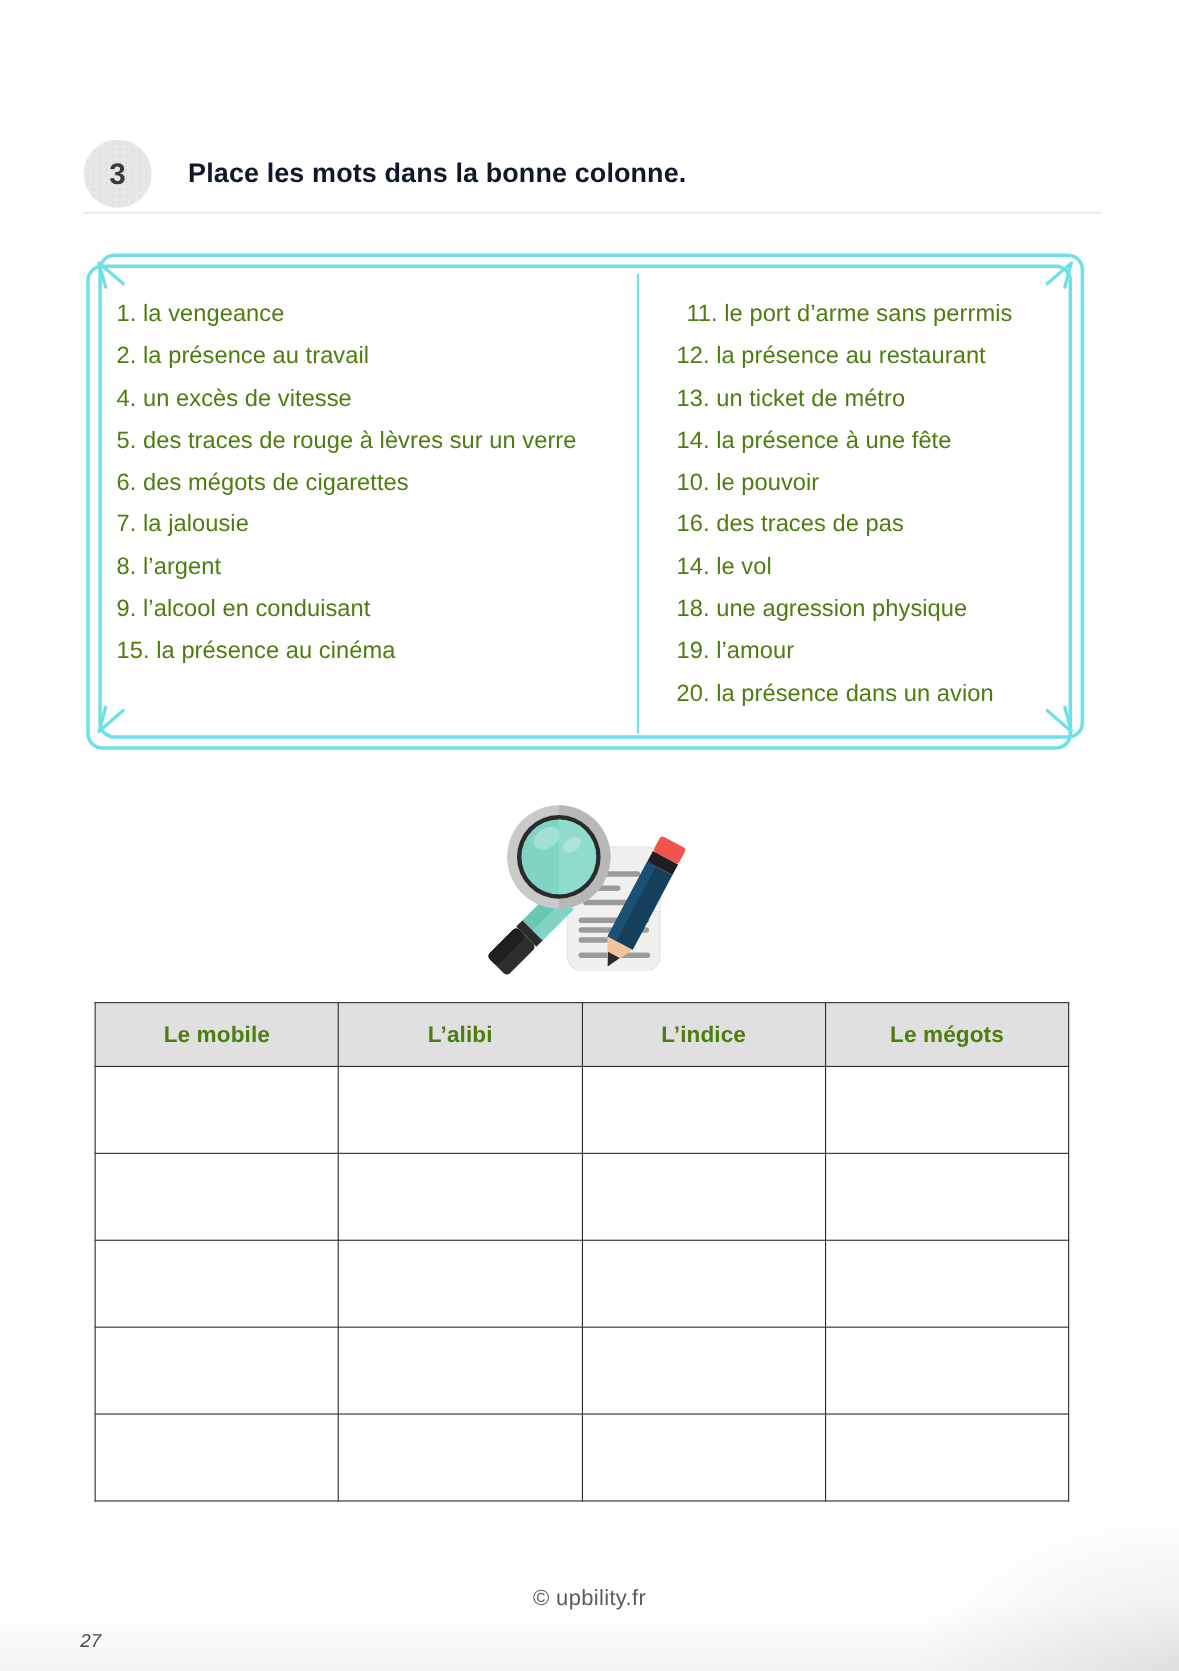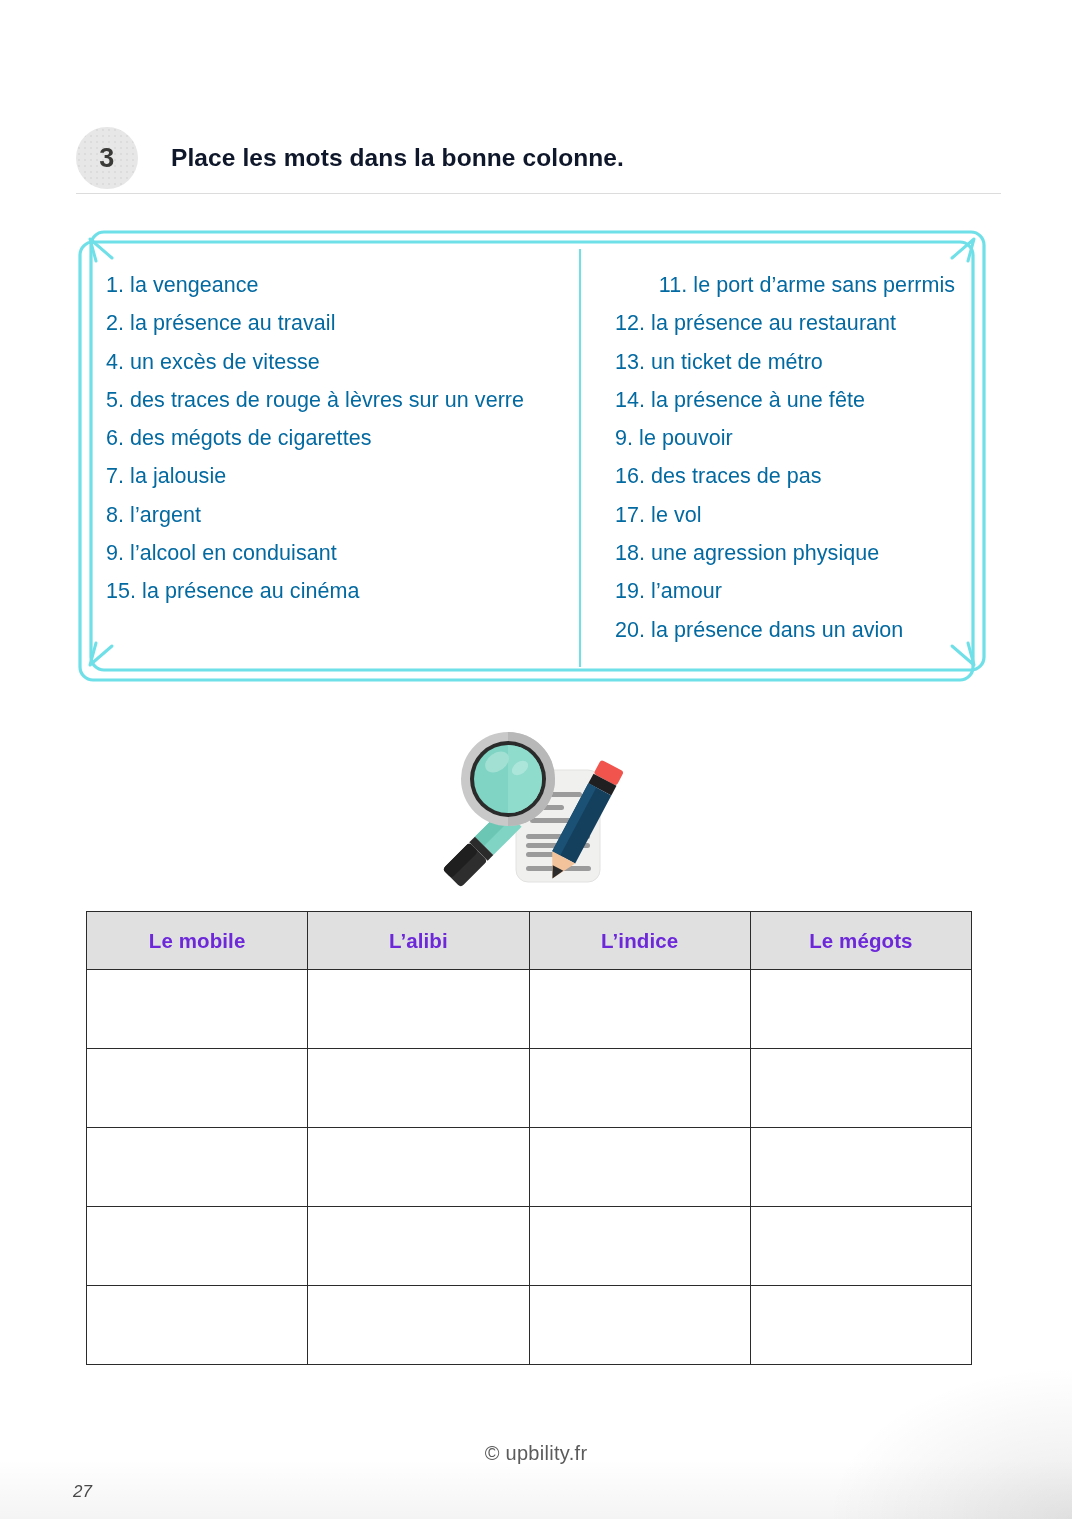--- a/index.html
+++ b/index.html
@@ -120,27 +120,26 @@
     width: 512px;
     padding-left: 40px;
   }
   .word-col.right {
     width: 412px;
     padding-left: 37px;
   }
   .word-item {
     font-size: 21.5px;
     line-height: 38.3px;
-    color: #0369a1;
+    color: #4d7c0f;
     white-space: nowrap;
     letter-spacing: 0.05px;
   }
   .word-item.indented {
     padding-left: 9px;
-    text-align: center;
   }
   .col-divider {
     position: absolute;
     left: 513px;
     top: 27px;
     width: 1.6px;
     height: 418px;
     background: #6fdfe8;
   }
 
@@ -167,21 +166,21 @@
   .cat-table td {
     border: 1.6px solid #2b2b2b;
     padding: 0;
     margin: 0;
   }
   .cat-table th {
     height: 57px;
     background: #e0e0e0;
     font-size: 20.5px;
     font-weight: bold;
-    color: #6d28d9;
+    color: #4d7c0f;
     text-align: center;
     vertical-align: middle;
     letter-spacing: 0.1px;
   }
   .cat-table td {
     height: 78px;
     background: #ffffff;
   }
 
   
@@ -245,23 +244,23 @@
         <div class="word-item">8. l’argent</div>
         <div class="word-item">9. l’alcool en conduisant</div>
         <div class="word-item">15. la présence au cinéma</div>
       </div>
 
       <div class="word-col right">
         <div class="word-item indented">11. le port d’arme sans perrmis</div>
         <div class="word-item">12. la présence au restaurant</div>
         <div class="word-item">13. un ticket de métro</div>
         <div class="word-item">14. la présence à une fête</div>
-        <div class="word-item">9. le pouvoir</div>
+        <div class="word-item">10. le pouvoir</div>
         <div class="word-item">16. des traces de pas</div>
-        <div class="word-item">17. le vol</div>
+        <div class="word-item">14. le vol</div>
         <div class="word-item">18. une agression physique</div>
         <div class="word-item">19. l’amour</div>
         <div class="word-item">20. la présence dans un avion</div>
       </div>
 
     </div>
   </div>
 
   <div class="illus">
     <svg width="192" height="182" viewBox="0 0 192 182" xmlns="http://www.w3.org/2000/svg">

